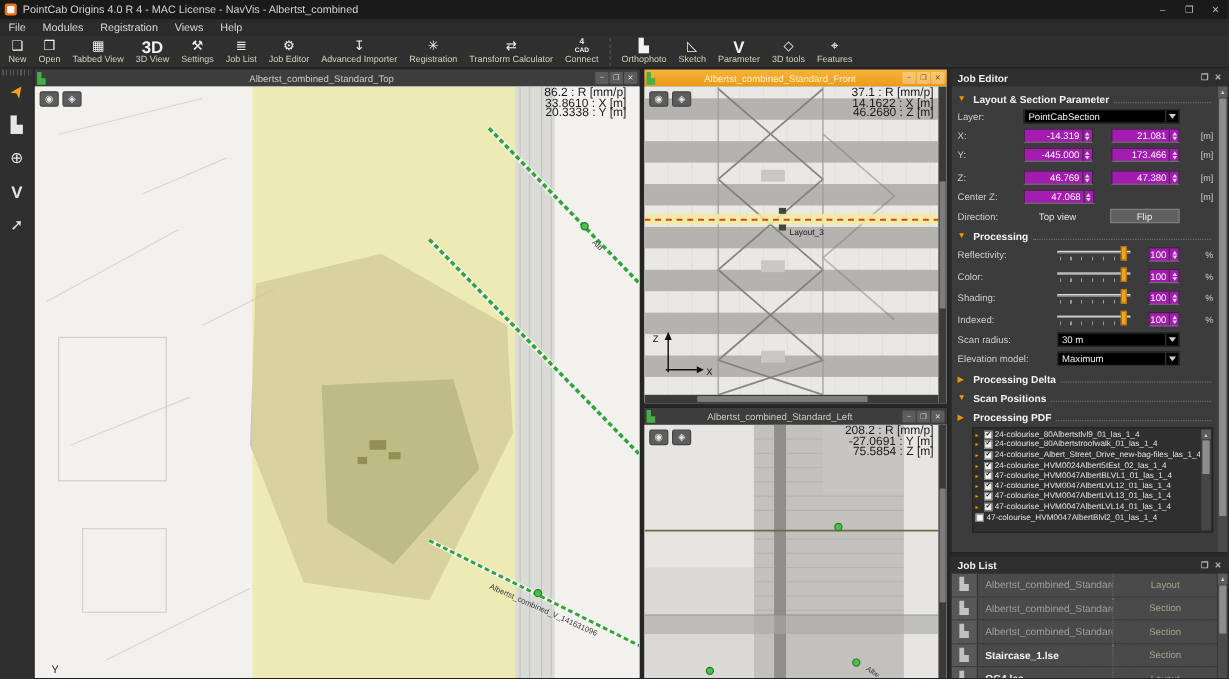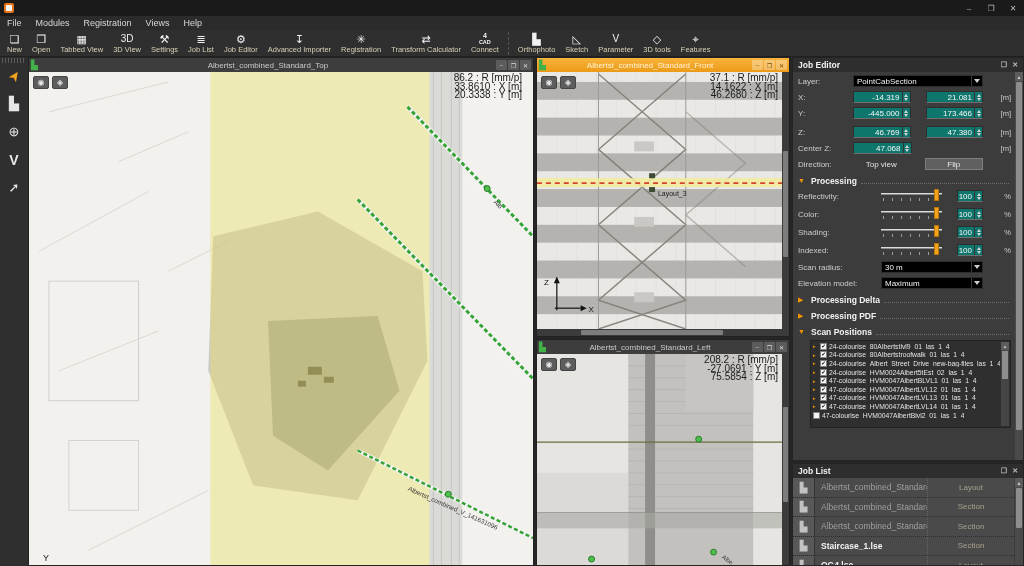--- a/index.html
+++ b/index.html
@@ -13,21 +13,21 @@
 .app-logo::after{content:"";position:absolute;left:2px;top:2px;right:2px;bottom:2px;background:#f5f5f5;border-radius:1px}
 .win-controls{margin-left:auto;display:flex;height:100%}
 .win-btn{width:22px;height:100%;display:flex;align-items:center;justify-content:center;font-size:8px;color:#bbb}
 
 .menubar{height:14px;background:#2b2b2b;display:flex;align-items:center;font-size:9px;color:#d8d8d8}
 .menu-item{padding:0 7px;height:100%;display:flex;align-items:center}
 
 .toolbar{height:27px;background:#2f2f2f;display:flex;align-items:center;padding-left:2px;border-bottom:1px solid #1f1f1f}
 .tb-item{display:flex;flex-direction:column;align-items:center;justify-content:center;height:27px;padding:0 5px}
 .tb-glyph{font-size:11px;line-height:12px;height:13px;color:#f2f2f2;display:flex;align-items:center;justify-content:center}
-.tb-glyph.textic{font-weight:normal;font-size:10px}
+.tb-glyph.textic{font-weight:bold;font-size:14px}
 .tb-label{font-size:7.5px;line-height:9px;color:#d6d1b6;white-space:nowrap}
 .tb-sep{width:1px;height:23px;border-left:1px dashed #565656;margin:0 4px}
 .cad-ic{display:flex;flex-direction:column;align-items:center;color:#f2f2f2;font-weight:bold}
 .cad-ic .t{font-size:7px;line-height:7px}
 .cad-ic .b{font-size:5.5px;line-height:6px}
 
 
 .rail{position:absolute;left:0;top:57px;width:28px;bottom:0;background:#2f2f2f;display:flex;flex-direction:column;align-items:center;padding-top:10px;gap:11px}
 .rail::before{content:"";position:absolute;top:1px;left:2px;right:2px;height:5px;
   background:repeating-linear-gradient(90deg,#5a5a5a 0 1px,transparent 1px 3px)}
@@ -65,21 +65,21 @@
 
 .je{position:absolute;left:0;top:0;right:9px;bottom:0;padding:2px 3px 0 5px;font-size:8px}
 .sec{display:flex;align-items:center;height:15px;margin-top:1px}
 .sec .tri{color:#f09500;font-size:7px;width:13px;flex:none}
 .sec-label{font-weight:bold;color:#f2f2f2;font-size:8.5px;white-space:nowrap}
 .sec .fill{flex:1;border-bottom:1px dotted #6e6e6e;margin:5px 2px 0 4px}
 .frow{display:flex;align-items:center;height:14px;margin-bottom:2px;gap:15px}
 .flabel{width:40px;flex:none;color:#cdcdcd}
 .flabel.wide{width:68px}
 .half{flex:1;display:flex}
-.field{background:#0f766e;border:1px solid #2d2d2d;border-bottom-color:#6e6e6e;height:12px;display:flex;align-items:flex-end;color:#f7f7f7;flex:1}
+.field{background:#a21caf;border:1px solid #2d2d2d;border-bottom-color:#6e6e6e;height:12px;display:flex;align-items:flex-end;color:#f7f7f7;flex:1}
 .field .val{flex:1;text-align:right;padding-right:2px;font-size:8px;white-space:nowrap}
 .spin{width:8px;height:100%;display:flex;flex-direction:column;align-items:center;justify-content:center;gap:1px;border-left:1px solid #343434;flex:none}
 .spin i{display:block;width:0;height:0;border-left:2.5px solid transparent;border-right:2.5px solid transparent}
 .spin .up{border-bottom:3px solid #d8d8d8}
 .spin .dn{border-top:3px solid #d8d8d8}
 .unit{width:13px;flex:none;color:#cdcdcd;font-size:7.5px;text-align:right}
 .dd{background:#000000;border:1px solid #2d2d2d;height:12px;flex:1;display:flex;align-items:center;color:#f2f2f2;padding-left:3px;font-size:8px}
 .dd .dda{margin-left:auto;width:11px;height:100%;display:flex;align-items:center;justify-content:center;border-left:1px solid #3a3a3a}
 .dd .dda i{width:0;height:0;border-left:3px solid transparent;border-right:3px solid transparent;border-top:4px solid #cfcfcf}
 .btn{background:#606060;border:1px solid #7d7d7d;height:12px;flex:1;display:flex;align-items:center;justify-content:center;color:#e9e9e9;font-size:8px}
@@ -107,20 +107,21 @@
 .jl-type{width:86px;flex:none;display:flex;align-items:center;justify-content:center;font-size:8px;color:#a5a08c}
 .jl-row.active .jl-name{color:#f4f4f4;font-weight:bold}
 </style>
 </head>
 <body>
 
 <div id="app">
 
   <div class="titlebar">
     <span class="app-logo"></span>
+    <span>PointCab Origins 4.0 R 4 - MAC License - NavVis - Albertst_combined</span>
     <span class="win-controls">
       <span class="win-btn">–</span>
       <span class="win-btn">❐</span>
       <span class="win-btn">✕</span>
     </span>
   </div>
 
   <div class="menubar">
     <span class="menu-item">File</span>
     <span class="menu-item">Modules</span>
@@ -370,20 +371,25 @@
   <div class="panel" style="left:792px;top:57px;width:232px;height:404px">
     <div class="panel-title">
       <span>Job Editor</span>
       <span class="pt-btns">
         <span>❐</span>
         <span>✕</span>
         </span>
     </div>
     <div class="panel-body">
       <div class="je">
+        <div class="sec">
+          <span class="tri">▼</span>
+          <span class="sec-label">Layout &amp; Section Parameter</span>
+          <span class="fill"></span>
+        </div>
         <div class="frow">
           <span class="flabel">Layer:</span>
           <span class="dd">
             <span>PointCabSection</span>
             <span class="dda">
                 <i></i>
               </span>
             </span>
           <span class="unit"></span>
         </div>
@@ -549,27 +555,27 @@
             </span>
           <span class="unit"></span>
         </div>
 
         <div class="sec">
           <span class="tri">▶</span>
           <span class="sec-label">Processing Delta</span>
           <span class="fill"></span>
         </div>
         <div class="sec">
+          <span class="tri">▼</span>
+          <span class="sec-label">Scan Positions</span>
+          <span class="fill"></span>
+        </div>
+        <div class="sec">
           <span class="tri">▶</span>
           <span class="sec-label">Processing PDF</span>
-          <span class="fill"></span>
-        </div>
-        <div class="sec">
-          <span class="tri">▼</span>
-          <span class="sec-label">Scan Positions</span>
           <span class="fill"></span>
         </div>
 
         <div class="scanlist">
           <div class="scan-row">
               <span class="scan-tw">▸</span>
               <span class="cb">
                 <span>✔</span>
               </span>
               <span class="scan-name">24-colourise_80Albertstlvl9_01_las_1_4</span>

